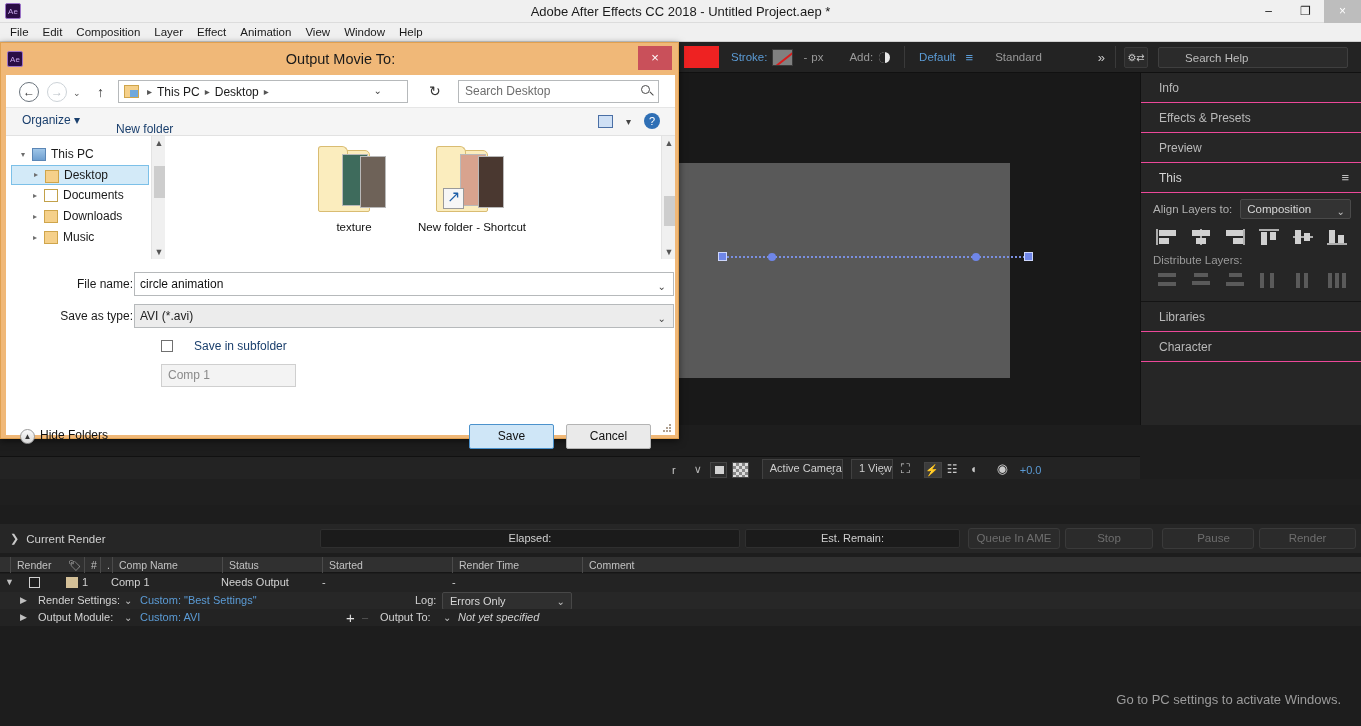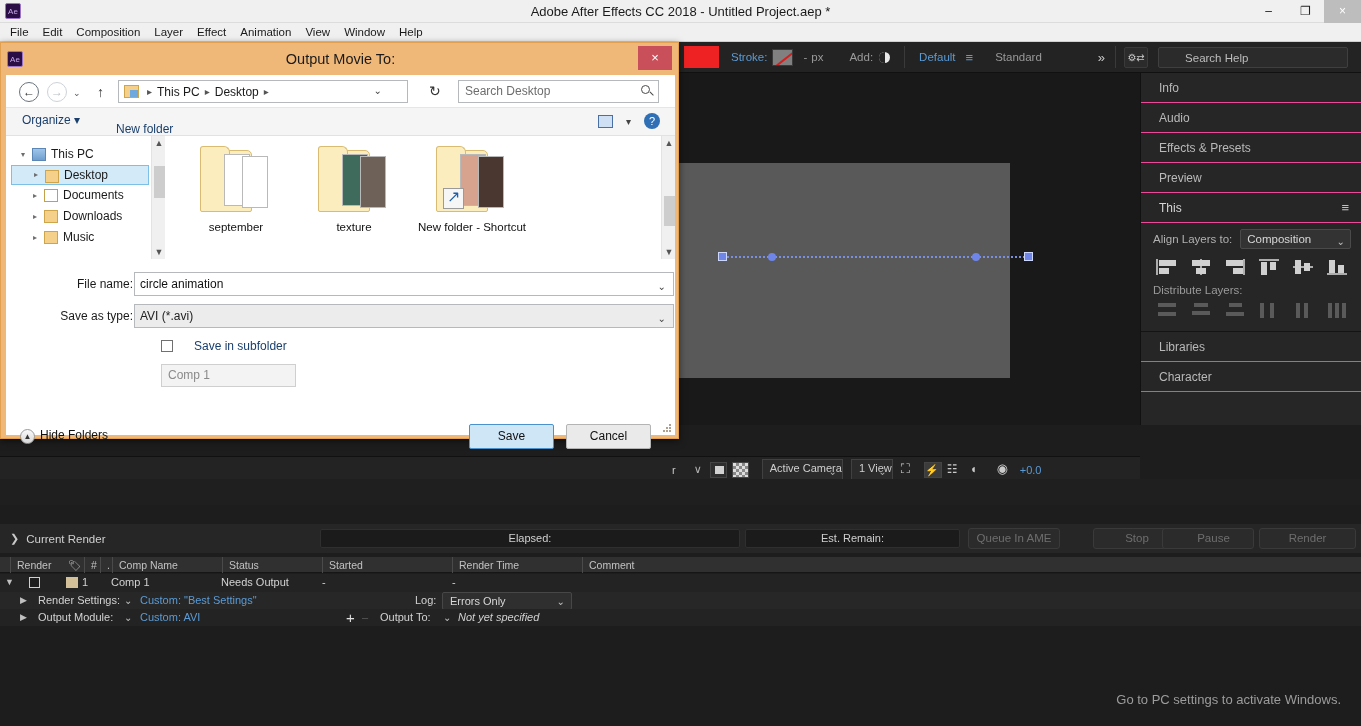--- a/index.html
+++ b/index.html
@@ -330,21 +330,20 @@
         <div class="cbb-icon" style="background:#3c3c3c;color:#cacaca;font-size:11px;line-height:14px;width:18px;text-align:center">⚡</div>
         <div class="cbb-icon" style="background:none;border:none;color:#cacaca;font-size:12px;line-height:14px;width:18px">☷</div>
         <div class="cbb-icon" style="background:none;border:none;color:#cacaca;font-size:12px;line-height:14px;width:18px">◖</div>
         <div class="cbb-icon" style="background:none;border:none;color:#cacaca;font-size:13px;line-height:14px;width:18px;margin-left:4px">◉</div>
         <div class="cbb-val">+0.0</div>
       </div>
     </div>
 
     <div class="rightpanel">
       <div class="rp-item">Info</div>
-      <div class="rp-item">Audio</div>
       <div class="rp-item">Effects &amp; Presets</div>
       <div class="rp-item">Preview</div>
 
       <div class="rp-item active rp-head">
         <span>This</span>
         <span class="hamb">≡</span>
       </div>
 
       <div class="rp-body">
         <div class="rp-row">
@@ -425,21 +424,21 @@
       <span class="rq-arrow">❯</span>
       <span class="rq-ct">Current Render</span>
     </div>
     <div class="rq-field" style="left:320px; top:487px; width:420px;">
       <span>Elapsed:</span>
     </div>
     <div class="rq-field" style="left:745px; top:487px; width:215px;">
       <span>Est. Remain:</span>
     </div>
     <div class="rq-btn" style="left:968px; width:92px;">Queue In AME</div>
-    <div class="rq-btn" style="left:1093px; width:88px;">Stop</div>
+    <div class="rq-btn" style="left:1065px; width:88px;">Stop</div>
     <div class="rq-btn" style="left:1162px; width:92px;padding-left:11px;">Pause</div>
     <div class="rq-btn" style="left:1259px; width:97px;">Render</div>
 
     <div class="rq-header">
       <div class="col" style="left:10px; width:52px;">Render</div>
       <div class="col" style="left:62px; width:22px; border:none;">🏷</div>
       <div class="col" style="left:84px; width:16px;">#</div>
       <div class="col" style="left:100px; width:12px;">.</div>
       <div class="col" style="left:112px; width:110px;">Comp Name</div>
       <div class="col" style="left:222px; width:100px;">Status</div>
@@ -560,28 +559,20 @@
           </div>
         </div>
 
         <div class="tree-sb">
           <div class="sb-arrow" style="top:0">▲</div>
           <div class="sb-thumb" style="top:30px; height:32px;"></div>
           <div class="sb-arrow" style="bottom:0">▼</div>
         </div>
 
         <div class="listpane">
-          <div class="fitem" style="left:10px">
-            <div class="fthumb">
-              <div class="folder-back"></div>
-              <div class="sheet" style="left:24px; top:10px; width:26px; height:52px;"></div>
-              <div class="sheet" style="left:42px; top:12px; width:26px; height:52px;"></div>
-            </div>
-            <div class="fname">september</div>
-          </div>
 
           <div class="fitem" style="left:128px">
             <div class="fthumb">
               <div class="folder-back"></div>
               <div class="sheet" style="left:24px; top:10px; width:26px; height:52px; background:#3e6b5c;"></div>
               <div class="sheet" style="left:42px; top:12px; width:26px; height:52px; background:#6e6258;"></div>
             </div>
             <div class="fname">texture</div>
           </div>
 

